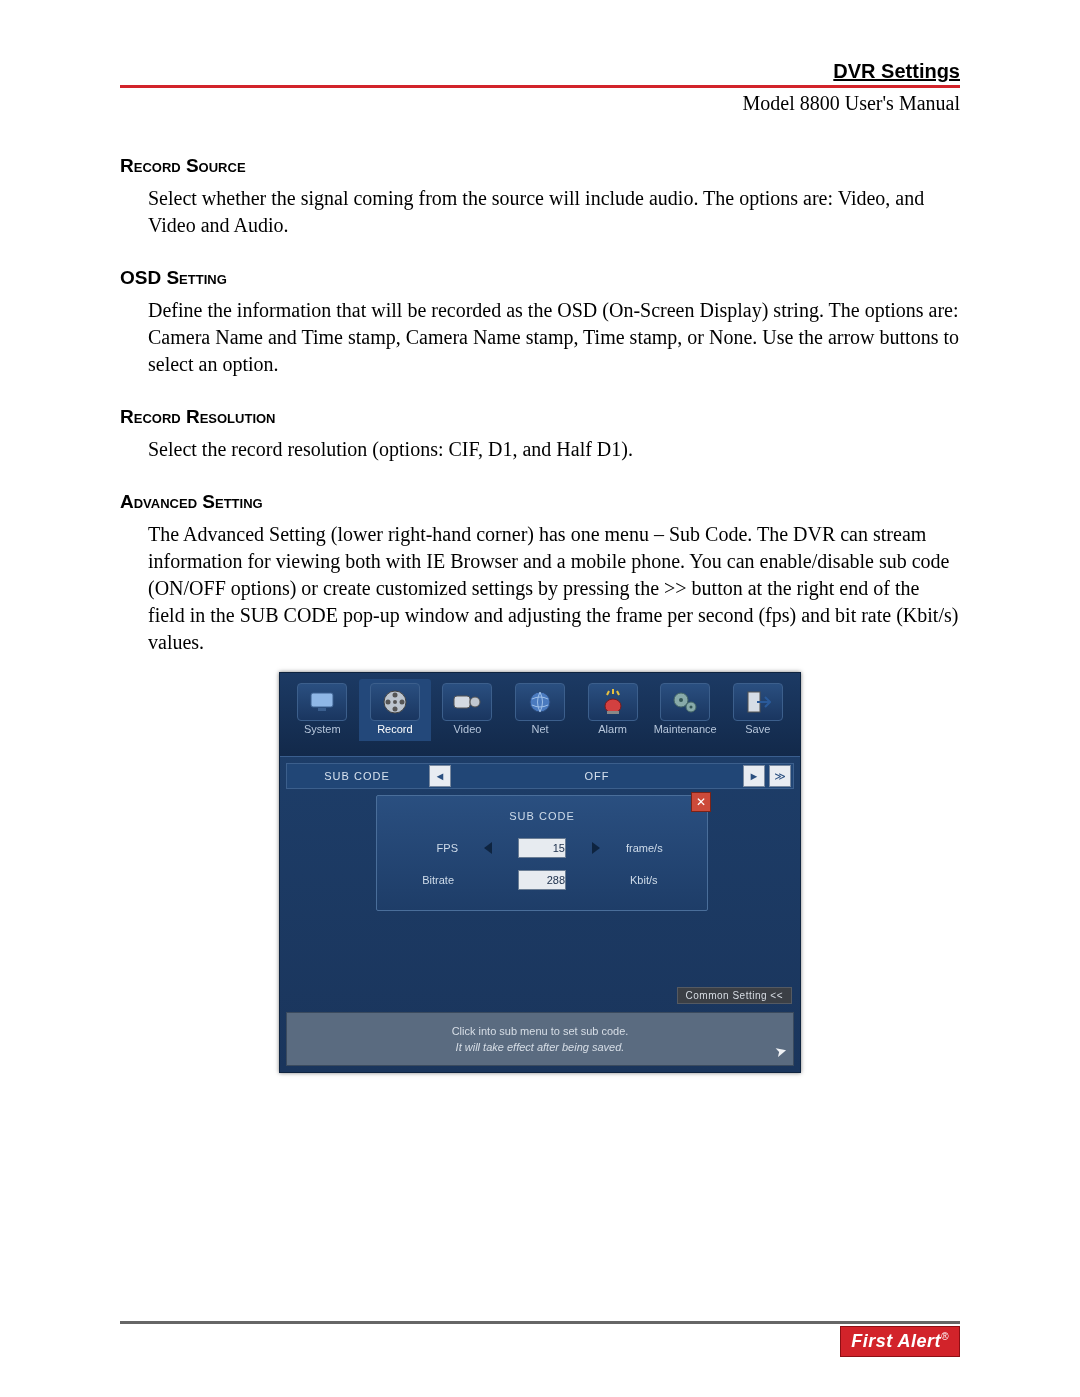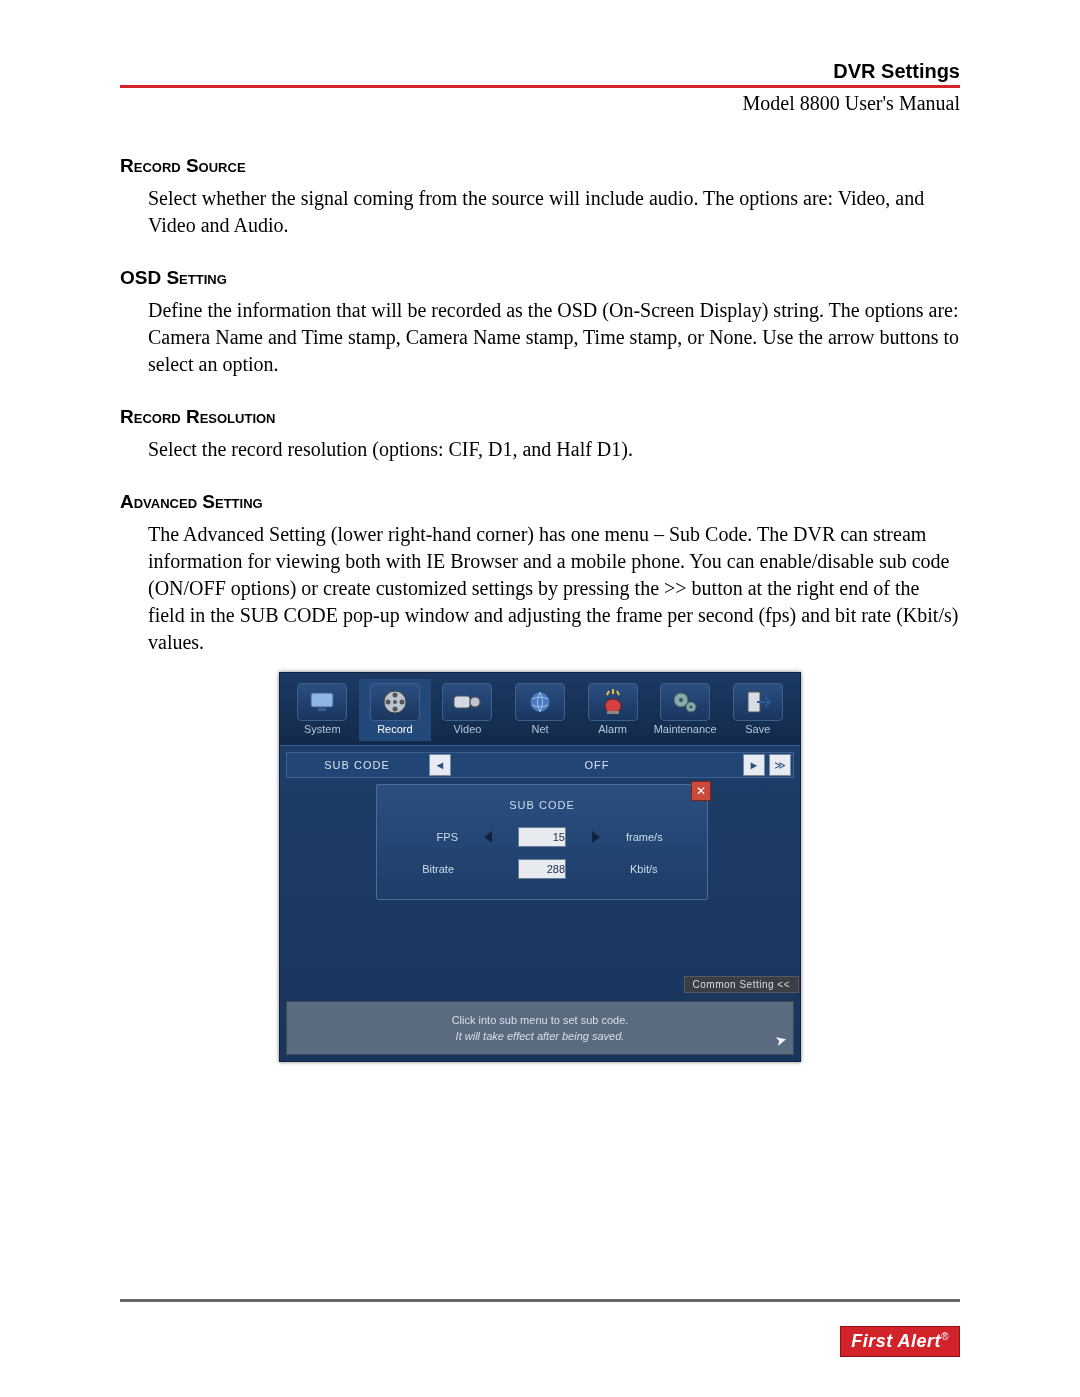--- a/index.html
+++ b/index.html
@@ -23,20 +23,21 @@
   .hdr-top {
     display: flex;
     justify-content: flex-end;
     align-items: baseline;
   }
   .hdr-title {
     font-family: Arial, Helvetica, sans-serif;
     font-weight: bold;
     font-size: 20px;
     margin-bottom: 2px;
+    text-decoration: underline;
   }
   .hdr-sub {
     font-family: "Times New Roman", Times, serif;
     font-size: 20px;
     text-align: right;
     margin-bottom: 40px;
   }
   .section-h {
     font-family: Arial, Helvetica, sans-serif;
     font-weight: bold;
@@ -59,21 +60,21 @@
     background: linear-gradient(#1e3f6b, #1a355c);
     border: 1px solid #0f2440;
     font-family: Arial, Helvetica, sans-serif;
     color: #c9d6e6;
     font-size: 12px;
     box-shadow: 0 0 4px rgba(0,0,0,0.5);
   }
   .tabbar {
     display: flex;
     align-items: flex-end;
-    padding: 6px 6px 4px 6px;
+    padding: 6px 6px 15px 6px;
     background: linear-gradient(#1c3a64, #12294a);
     border-bottom: 1px solid #3a5e8e;
   }
   .tab {
     flex: 1;
     text-align: center;
     padding: 4px 0 6px 0;
     font-size: 11px;
     color: #b6c6db;
   }
@@ -174,21 +175,21 @@
     width: 0; height: 0;
     border-top: 6px solid transparent;
     border-bottom: 6px solid transparent;
   }
   .mini-arrow.left { border-right: 8px solid #0e2440; }
   .mini-arrow.right { border-left: 8px solid #0e2440; }
   .popup-spacer { height: 14px; }
   .common-setting {
     display: flex;
     justify-content: flex-end;
-    padding: 2px 1px;
+    padding: 2px 8px;
   }
   .common-setting-btn {
     background: #3b3f45;
     color: #d8dde4;
     font-size: 10px;
     padding: 2px 8px;
     border: 1px solid #555a62;
     letter-spacing: 0.5px;
   }
   .hint-panel {
@@ -208,21 +209,21 @@
     font-size: 14px;
     color: #f0f2f5;
     transform: rotate(-15deg);
   }
   .footer-line {
     display: flex;
     justify-content: flex-end;
     align-items: center;
     border-top: 3px solid #666;
     margin-top: 80px;
-    padding-top: 24px;
+    padding-top: 2px;
   }
   .brand-badge {
     background: #d2232a;
     color: #fff;
     font-family: Arial, Helvetica, sans-serif;
     font-weight: bold;
     font-style: italic;
     font-size: 18px;
     padding: 4px 10px;
     border: 1px solid #8e0f14;

